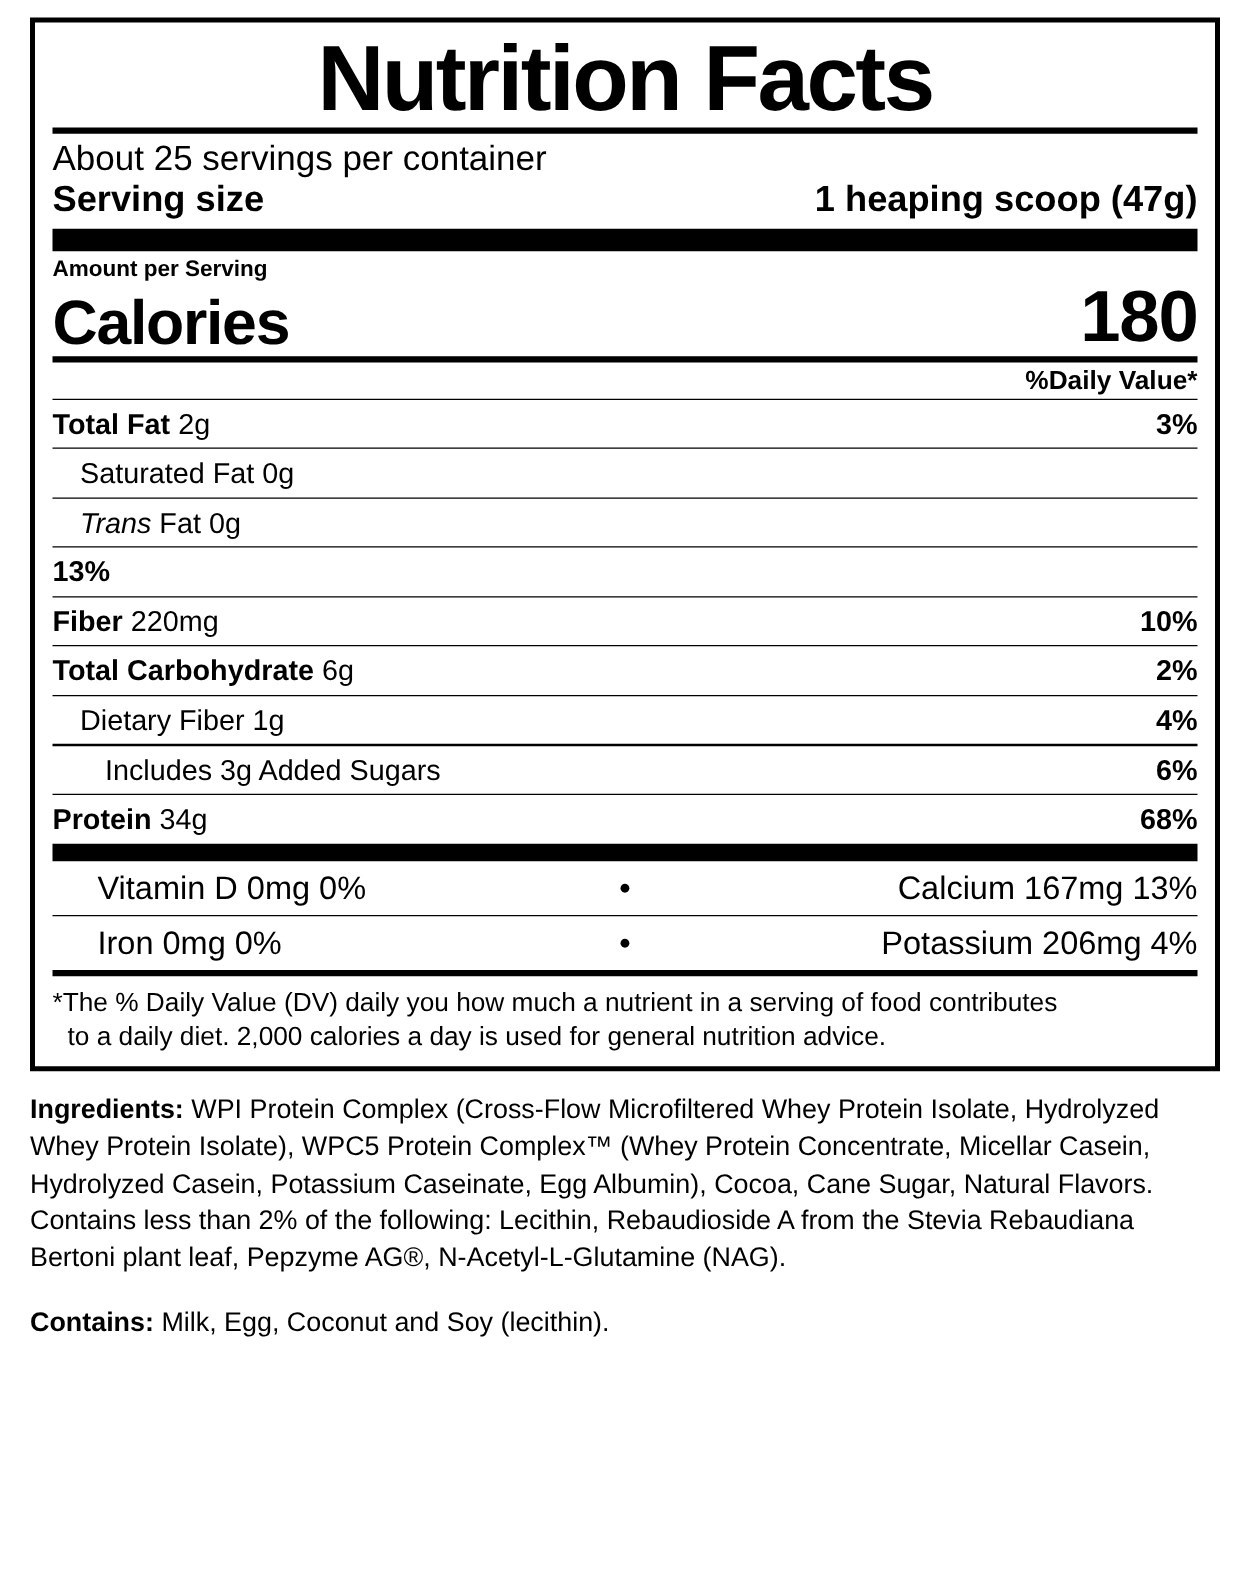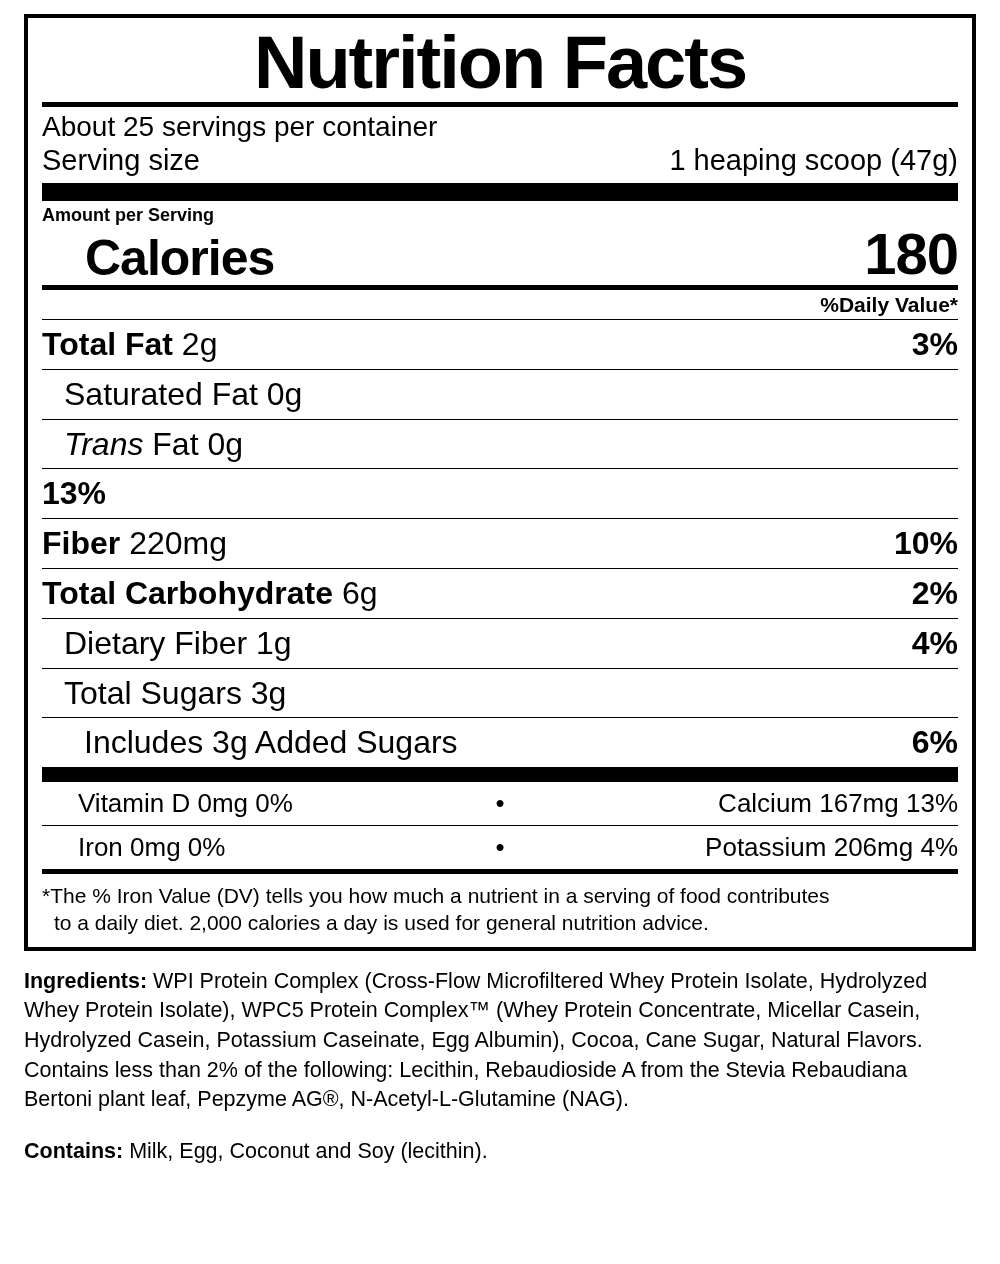--- a/index.html
+++ b/index.html
@@ -48,21 +48,21 @@
   .servings {
     font-size: 28px;
     padding: 4px 0 1px 0;
     line-height: 1.15;
   }
   .serving-size-row {
     display: flex;
     justify-content: space-between;
     align-items: baseline;
     font-size: 29px;
-    font-weight: normal;
+    font-weight: bold;
     padding-bottom: 5px;
     line-height: 1.15;
   }
 
   .amount-per {
     font-size: 18px;
     font-weight: bold;
     padding-top: 4px;
     line-height: 1.2;
   }
@@ -70,40 +70,39 @@
     display: flex;
     justify-content: space-between;
     align-items: flex-end;
     line-height: 0.98;
     padding-bottom: 2px;
   }
   .calories-label {
     font-size: 50px;
     font-weight: bold;
     letter-spacing: -1px;
-    margin-left: 43px;
   }
   .calories-value {
     font-size: 58px;
     font-weight: bold;
     letter-spacing: -1px;
   }
 
   .dv-header {
     text-align: right;
     font-size: 21px;
     font-weight: bold;
     padding: 3px 0 2px 0;
   }
 
   .row {
     display: flex;
     justify-content: space-between;
     align-items: baseline;
-    font-size: 32px;
+    font-size: 23px;
     padding: 6px 0 6px 0;
     line-height: 1.15;
   }
   .row .label b { font-weight: bold; }
   .row.indent1 .label { padding-left: 22px; }
   .row.indent2 .label { padding-left: 42px; }
   .row .pct { font-weight: bold; }
   .italic { font-style: italic; }
 
   .vitamins .vrow {
@@ -203,53 +202,53 @@
       <span class="pct">2%</span>
     </div>
     <div class="rule-thin"></div>
 
     <div class="row indent1">
       <span class="label"><span>Dietary Fiber</span> <span>1g</span></span>
       <span class="pct">4%</span>
     </div>
     <div class="rule-thin"></div>
 
-    <div class="row indent1">
-      <span class="label"><span>Total Sugars</span> <span>3g</span></span>
-      <span class="pct"></span>
-    </div>
     <div class="rule-thin"></div>
 
     <div class="row indent2">
       <span class="label">Includes 3g Added Sugars</span>
       <span class="pct">6%</span>
     </div>
     <div class="rule-thin"></div>
 
+    <div class="row">
+      <span class="label"><b>Protein</b> <span>34g</span></span>
+      <span class="pct">68%</span>
+    </div>
 
     <div class="rule-thick-sm"></div>
 
     <div class="vitamins">
       <div class="vrow">
         <span class="left">Vitamin D 0mg 0%</span>
         <span class="mid">•</span>
         <span class="right">Calcium 167mg 13%</span>
       </div>
       <div class="rule-thin"></div>
       <div class="vrow">
         <span class="left">Iron 0mg 0%</span>
         <span class="mid">•</span>
         <span class="right">Potassium 206mg 4%</span>
       </div>
     </div>
 
     <div class="rule-med"></div>
 
     <div class="footnote">
-      <div>*The % Iron Value (DV) tells you how much a nutrient in a serving of food contributes</div>
+      <div>*The % Daily Value (DV) daily you how much a nutrient in a serving of food contributes</div>
       <div class="l2">to a daily diet. 2,000 calories a day is used for general nutrition advice.</div>
     </div>
 
   </div>
 
   <div class="ingredients">
     <b>Ingredients:</b>
     <span>WPI Protein Complex (Cross-Flow Microfiltered Whey Protein Isolate, Hydrolyzed Whey Protein Isolate), WPC5 Protein Complex™ (Whey Protein Concentrate, Micellar Casein, Hydrolyzed Casein, Potassium Caseinate, Egg Albumin), Cocoa, Cane Sugar, Natural Flavors. Contains less than 2% of the following: Lecithin, Rebaudioside A from the Stevia Rebaudiana Bertoni plant leaf, Pepzyme AG®, N-Acetyl-L-Glutamine (NAG).</span>
   </div>
 

